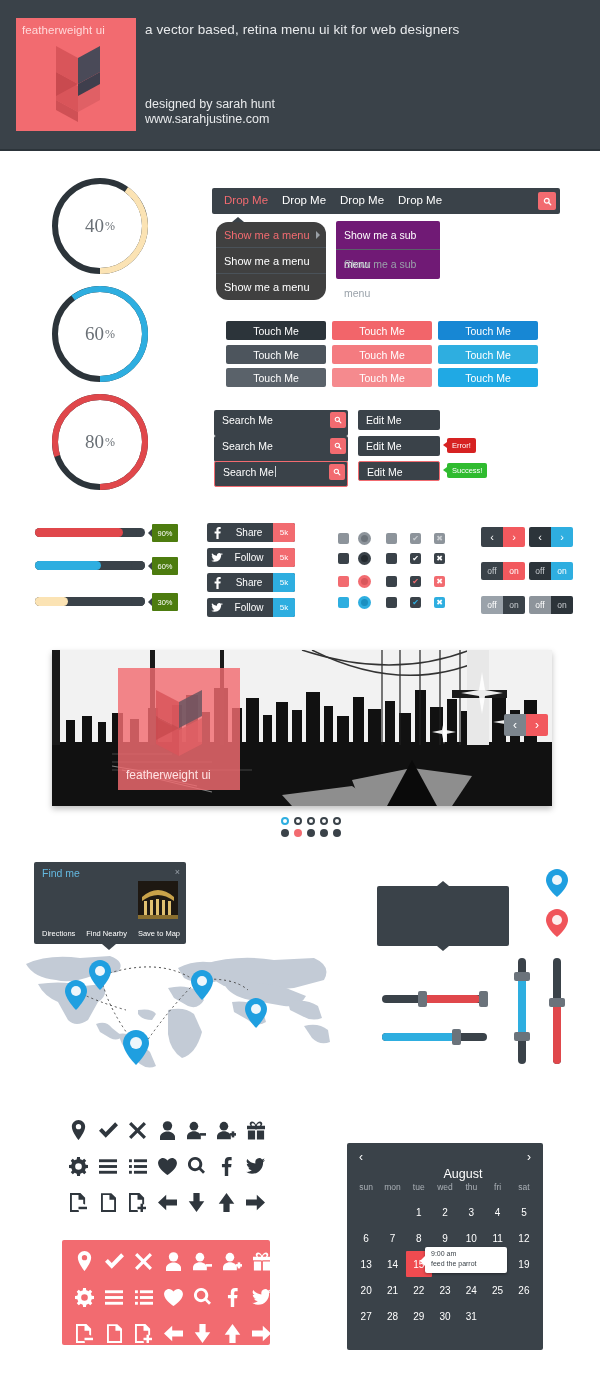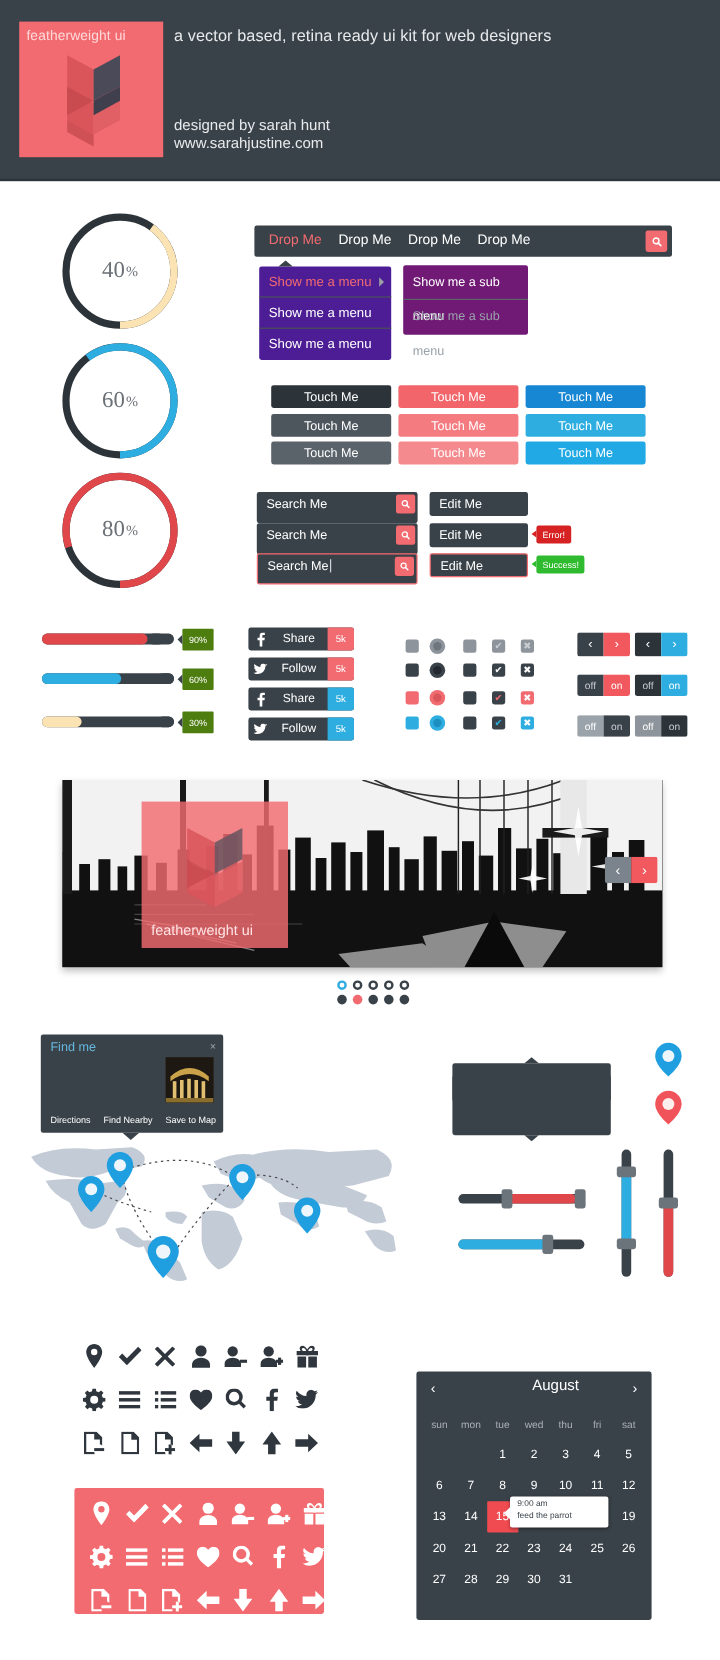--- a/index.html
+++ b/index.html
@@ -54,21 +54,21 @@
     position:absolute; top:6px; font-size:11.5px; color:#ffffff;
   }
   .menubar .mi.active { color:#f26b70; }
   .search-sq {
     position:absolute; right:4px; top:4px; width:18px; height:18px;
     background:#f26b70; border-radius:2px; display:flex;
     align-items:center; justify-content:center;
   }
   .dropdown {
     position:absolute; left:216px; top:222px; width:110px;
-    background:#4c1d95; border-radius:2px;
+    background:#404040; border-radius:12px;
   }
   .dropdown .caret {
     position:absolute; left:16px; top:-5px; width:0; height:0;
     border-left:6px solid transparent; border-right:6px solid transparent;
     border-bottom:5px solid #3a4249;
   }
   .dropdown .dd-item {
     height:26px; line-height:26px; padding-left:8px; font-size:11px;
     color:#ffffff; border-bottom:1px solid #4a5259; position:relative;
   }
@@ -250,21 +250,21 @@
   .icongrid svg { display:block; }
   .redpanel { position:absolute; left:62px; top:1240px; width:208px; height:105px;
     background:#f26b70; border-radius:2px; }
 
   
   .calendar {
     position:absolute; left:347px; top:1143px; width:196px; height:207px;
     background:#3a4249; border-radius:2px;
   }
   .cal-head { position:absolute; left:0; top:0; width:196px; height:30px; }
-  .cal-head .mo { position:absolute; left:0; top:4px; width:232px; text-align:center;
+  .cal-head .mo { position:absolute; left:0; top:24px; width:232px; text-align:center;
     font-size:12.5px; color:#ffffff; }
   .cal-head .pv { position:absolute; left:12px; top:7px; font-size:12px; color:#ffffff; }
   .cal-head .nx { position:absolute; right:12px; top:7px; font-size:12px; color:#ffffff; }
   .cal-grid { position:absolute; left:6px; top:32px; width:184px;
     display:grid; grid-template-columns:repeat(7, 26.3px); }
   .cal-grid .dn { height:24px; display:flex; align-items:center; justify-content:center;
     font-size:8.5px; color:#aab0b6; }
   .cal-grid .dc { height:26px; display:flex; align-items:center; justify-content:center;
     font-size:10px; color:#ffffff; position:relative; }
   .cal-grid .dc.sel { background:#f04b50; border-radius:1px; }
@@ -291,21 +291,21 @@
         <polygon points="40,28 62,40 62,66 40,54" fill="#d9555a"></polygon>
         <polygon points="62,40 84,28 84,54 62,66" fill="#4a4a58"></polygon>
         <polygon points="40,56 62,68 62,94 40,82" fill="#d9555a"></polygon>
         <polygon points="62,68 84,56 84,82 62,94" fill="#e06065"></polygon>
         <polygon points="40,54 62,66 40,78" fill="#c94a4f"></polygon>
         <polygon points="62,66 84,54 84,66 62,78" fill="#3f3f4d"></polygon>
         <polygon points="40,82 62,94 62,104 40,92" fill="#cf5055"></polygon>
       </svg>
       <div class="logo-title">featherweight ui</div>
     </div>
-    <div class="hdr-tag">a vector based, retina ready ui kit for web designers</div>
+    <div class="hdr-tag">a vector based, retina menu ui kit for web designers</div>
     <div class="hdr-by">designed by sarah hunt</div>
     <div class="hdr-url">www.sarahjustine.com</div>
     <div class="hdr-rule"></div>
   </div>
 
   <div class="donut" style="left:48px; top:174px;">
     <svg width="104" height="104" viewBox="0 0 104 104">
       <circle cx="52" cy="52" r="45" fill="none" stroke="#2c343a" stroke-width="6"></circle>
       <circle cx="52" cy="52" r="45" fill="none" stroke="#fbe3b4" stroke-width="6" stroke-dasharray="113 283" stroke-dashoffset="0" transform="rotate(-90 52 52) scale(-1,1) translate(-104,0)"></circle>
     </svg>

